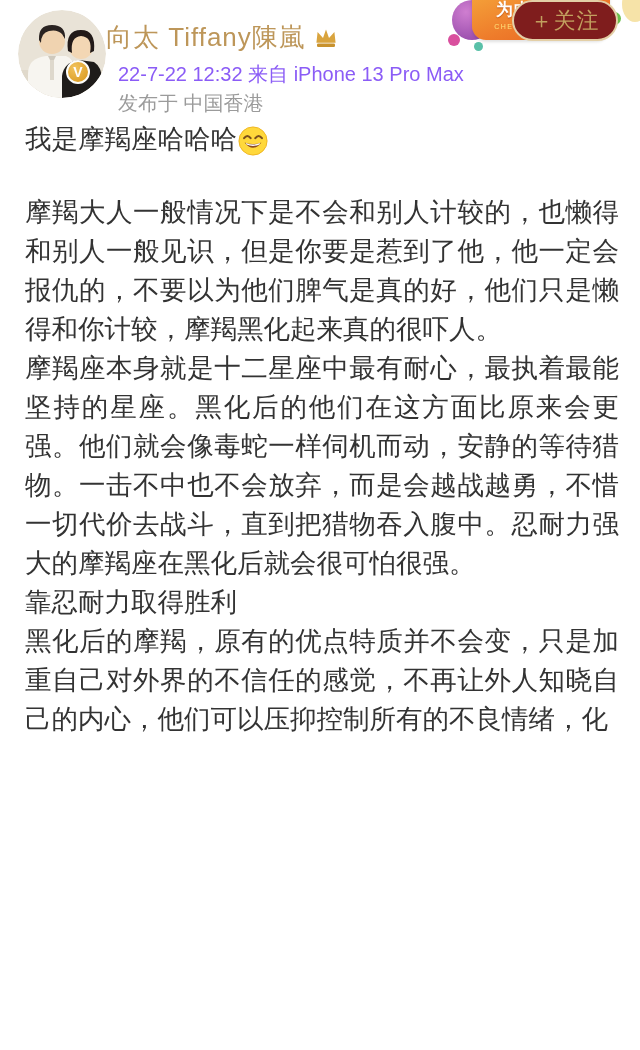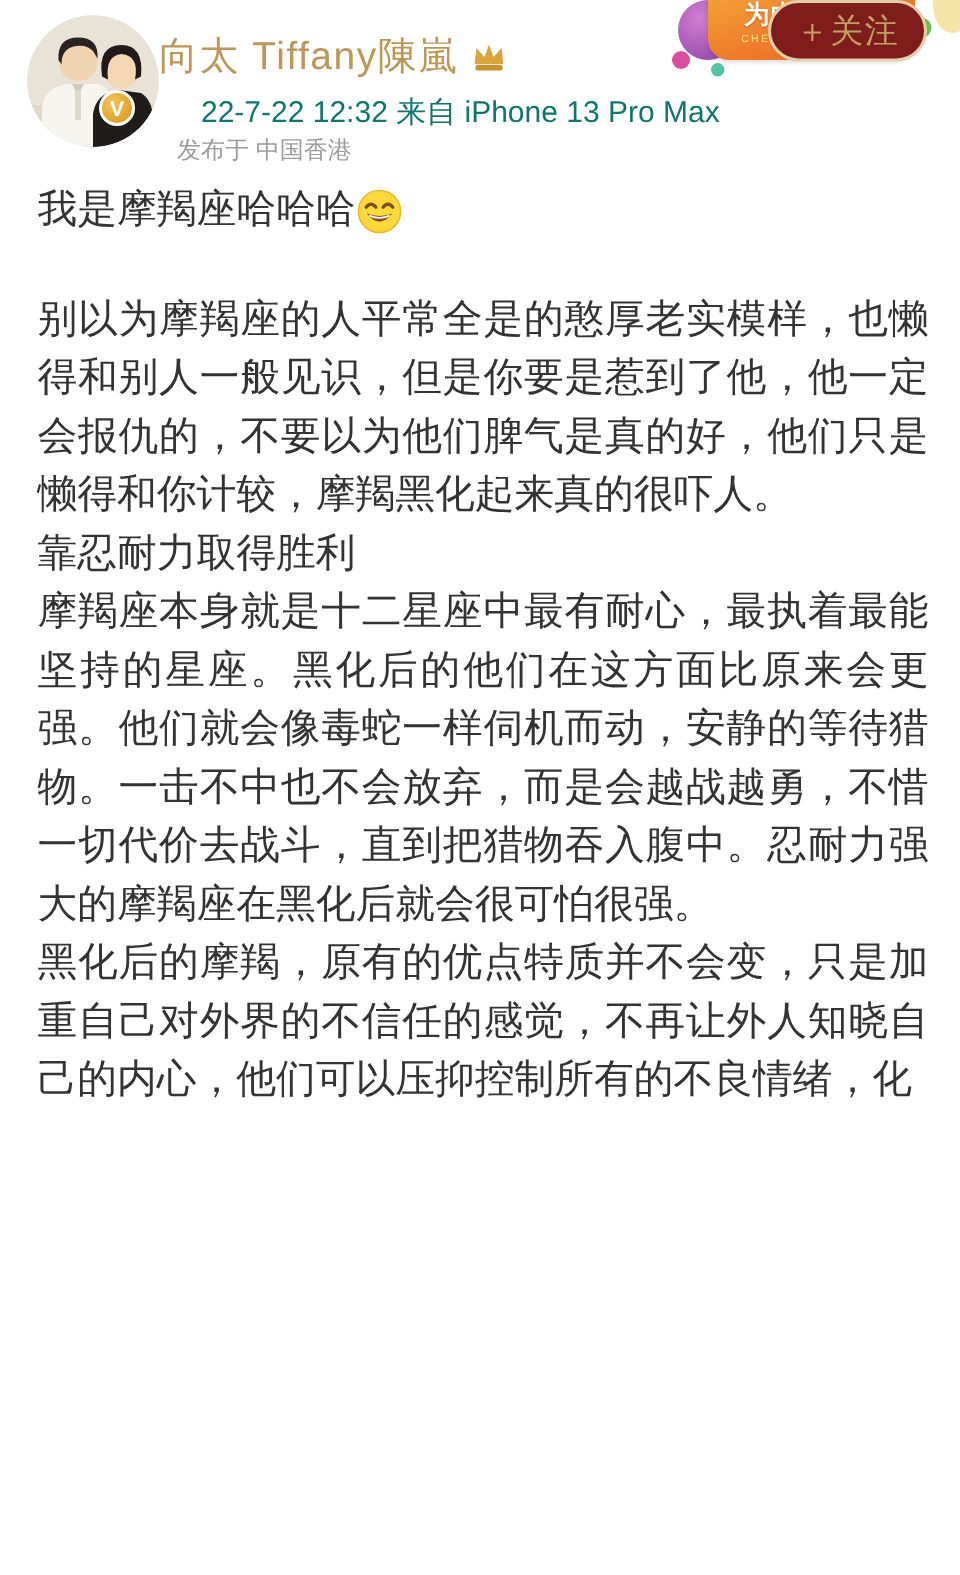--- a/index.html
+++ b/index.html
@@ -26,22 +26,22 @@
     color:#ffffff; font-size:14px; font-weight:bold;
     display:flex; align-items:center; justify-content:center;
   }
   .username {
     position:absolute; left:106px; top:20px;
     font-size:26px; color:#bd9659; letter-spacing:1px;
     white-space:nowrap; cursor:pointer;
     display:flex; align-items:center; gap:8px;
   }
   .crown { width:24px; height:22px; display:inline-block; }
-  .meta1 { position:absolute; left:118px; top:61px; font-size:20px; color:#0f766e; white-space:nowrap;margin-left:16px; }
-  .meta2 { position:absolute; left:118px; top:90px; font-size:16px; color:#9b9b9b; white-space:nowrap; }
+  .meta1 { position:absolute; left:118px; top:61px; font-size:20px; color:#8b5cf6; white-space:nowrap; }
+  .meta2 { position:absolute; left:118px; top:90px; font-size:20px; color:#9b9b9b; white-space:nowrap; }
 
   
   .banner { position:absolute; left:450px; top:-14px; width:200px; height:70px; }
   .blob-purple {
     position:absolute; left:2px; top:14px; width:40px; height:40px; border-radius:50%;
     background:radial-gradient(circle at 35% 30%, #cf7ed0, #9b4fae 75%);
   }
   .blob-magenta { position:absolute; left:-2px; top:48px; width:12px; height:12px; border-radius:50%; background:#d94f9e; }
   .blob-green  { position:absolute; left:158px; top:26px; width:13px; height:13px; border-radius:50%; background:#6abf4b; }
   .blob-yellow { position:absolute; left:172px; top:0px;  width:26px; height:36px; border-radius:50%; background:#f6e3a8; }
@@ -134,18 +134,18 @@
     <span>我是摩羯座哈哈哈</span>
     <svg class="emoji" viewBox="0 0 32 32">
       <circle cx="16" cy="16" r="15" fill="#ffd83b" stroke="#eeb31f" stroke-width="1"></circle>
       <path d="M6.5 13 Q10 8.5 13.5 13" fill="none" stroke="#7a4f1d" stroke-width="2.2" stroke-linecap="round"></path>
       <path d="M18.5 13 Q22 8.5 25.5 13" fill="none" stroke="#7a4f1d" stroke-width="2.2" stroke-linecap="round"></path>
       <path d="M7 17.5 Q16 29 25 17.5 Q16 21 7 17.5 Z" fill="#8a4b20"></path>
       <path d="M8.5 18.2 Q16 21.5 23.5 18.2 L23 19.8 Q16 22.6 9 19.8 Z" fill="#ffffff"></path>
     </svg>
   </div>
   <div>
-      <p class="para">别以为摩羯座的人平常全是的憨厚老实模样，也懒得和别人一般见识，但是你要是惹到了他，他一定会报仇的，不要以为他们脾气是真的好，他们只是懒得和你计较，摩羯黑化起来真的很吓人。</p>
+      <p class="para">摩羯大人一般情况下是不会和别人计较的，也懒得和别人一般见识，但是你要是惹到了他，他一定会报仇的，不要以为他们脾气是真的好，他们只是懒得和你计较，摩羯黑化起来真的很吓人。</p>
+      <p class="para">摩羯座本身就是十二星座中最有耐心，最执着最能坚持的星座。黑化后的他们在这方面比原来会更强。他们就会像毒蛇一样伺机而动，安静的等待猎物。一击不中也不会放弃，而是会越战越勇，不惜一切代价去战斗，直到把猎物吞入腹中。忍耐力强大的摩羯座在黑化后就会很可怕很强。</p>
       <p class="para">靠忍耐力取得胜利</p>
-      <p class="para">摩羯座本身就是十二星座中最有耐心，最执着最能坚持的星座。黑化后的他们在这方面比原来会更强。他们就会像毒蛇一样伺机而动，安静的等待猎物。一击不中也不会放弃，而是会越战越勇，不惜一切代价去战斗，直到把猎物吞入腹中。忍耐力强大的摩羯座在黑化后就会很可怕很强。</p>
       <p class="para">黑化后的摩羯，原有的优点特质并不会变，只是加重自己对外界的不信任的感觉，不再让外人知晓自己的内心，他们可以压抑控制所有的不良情绪，化</p>
     </div>
 </div>
 
 </body></html>

